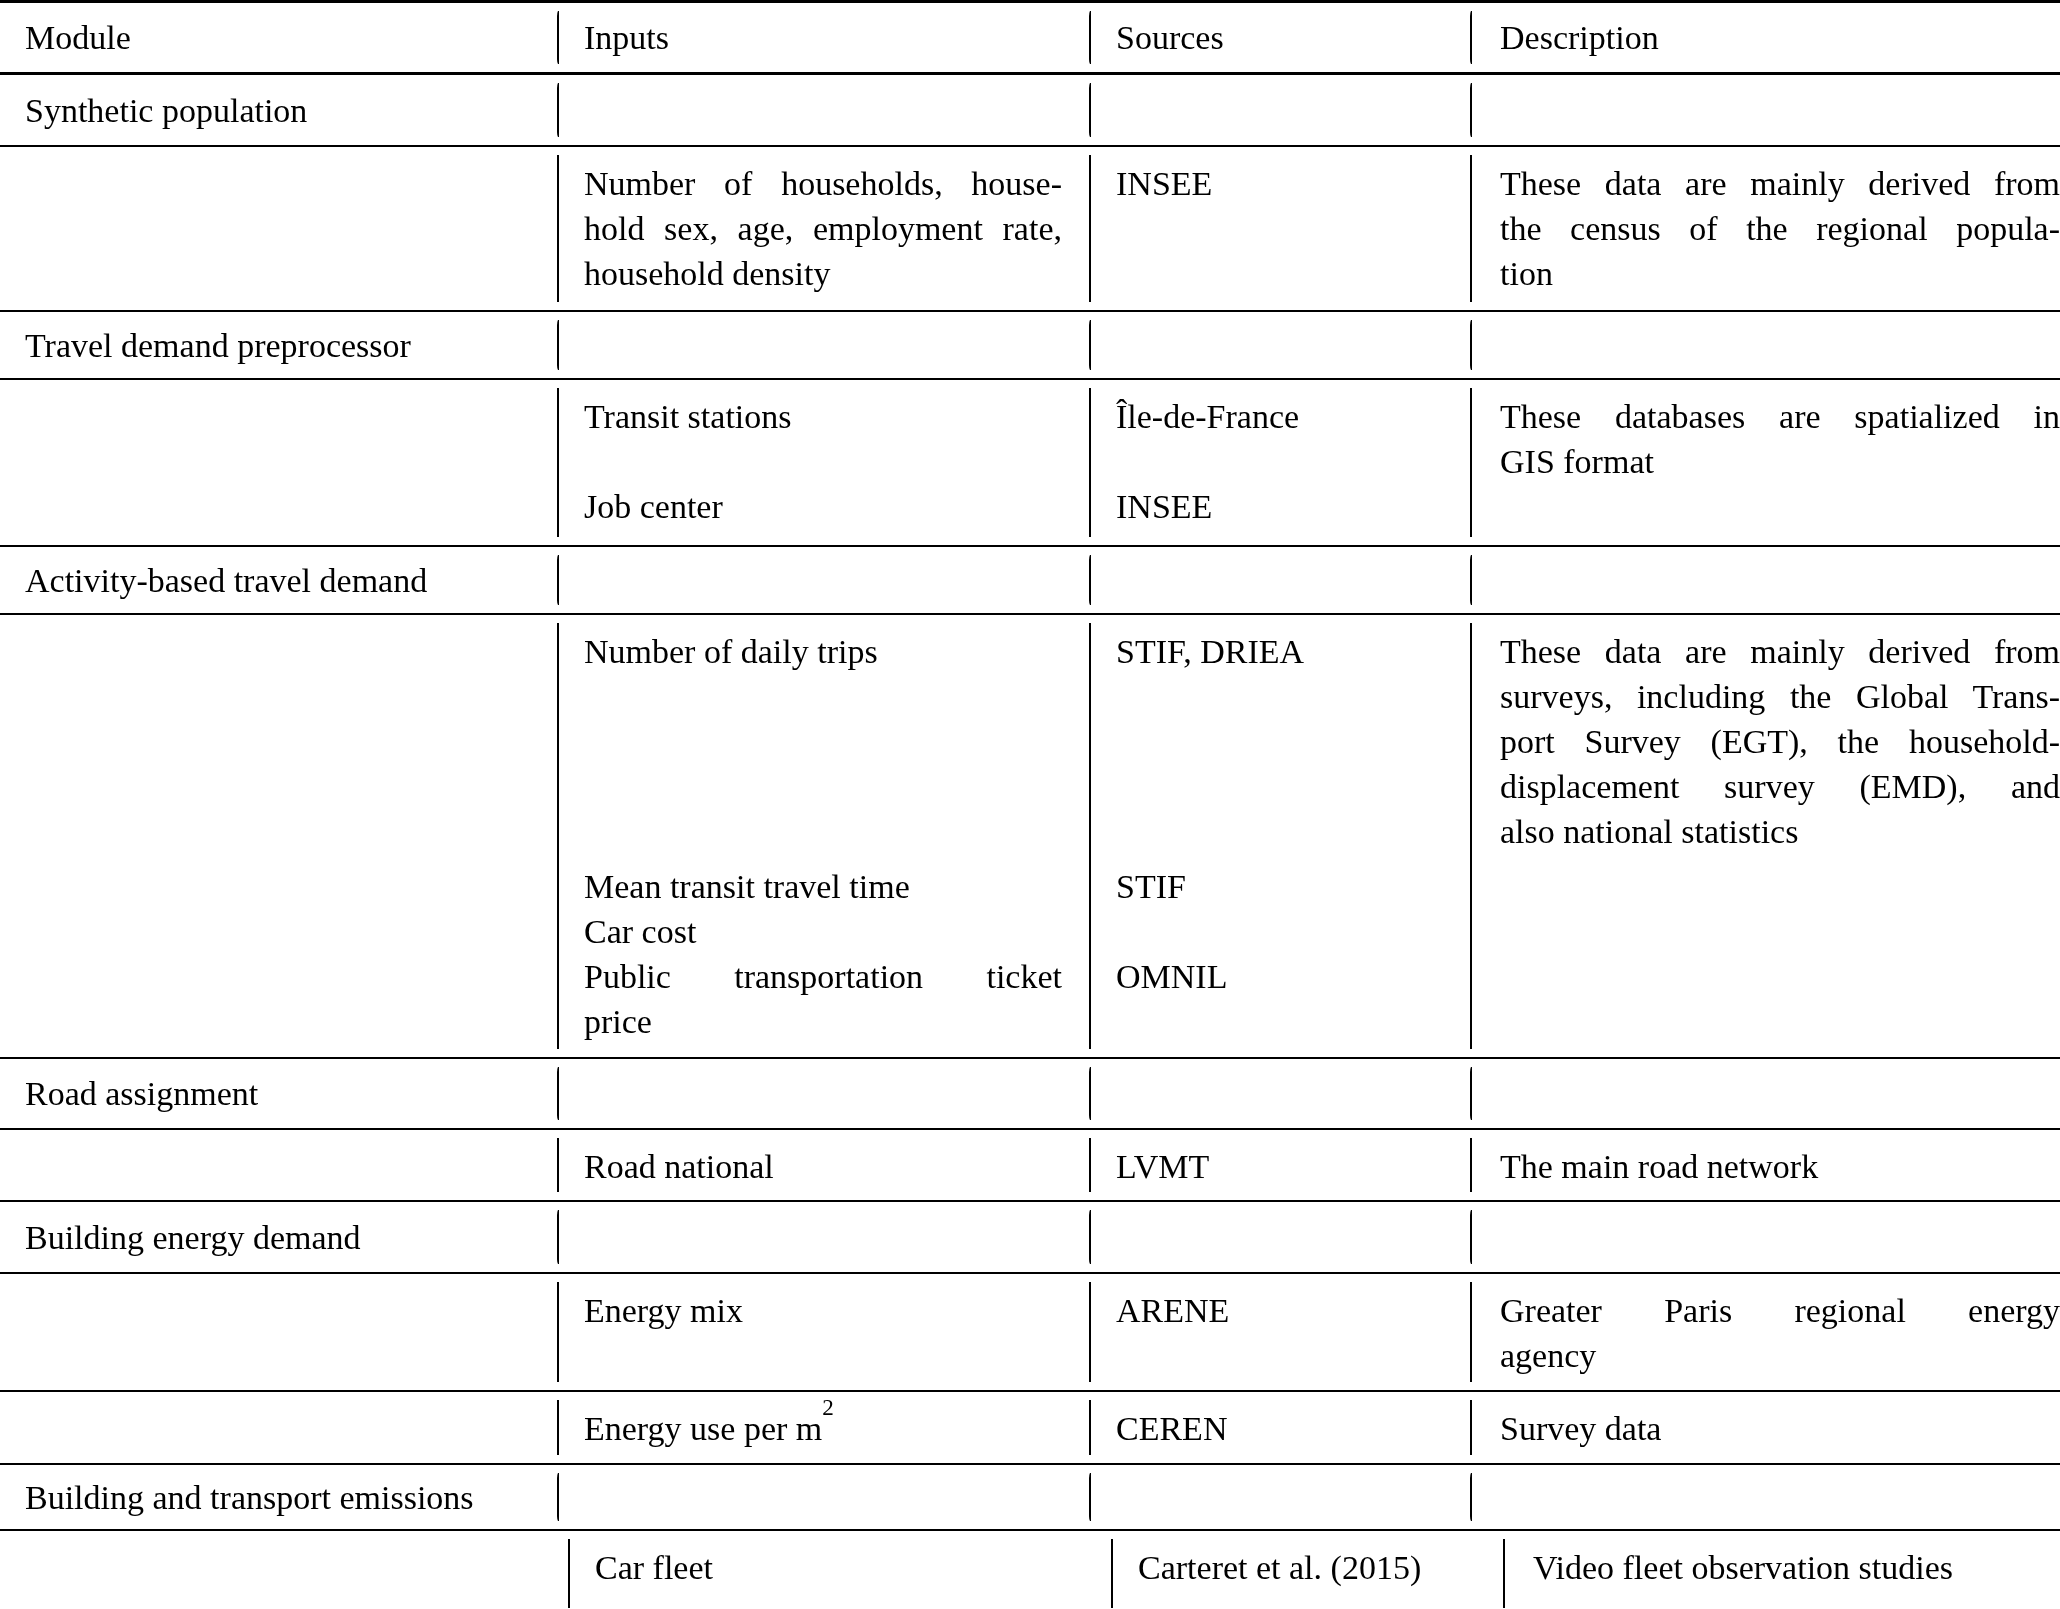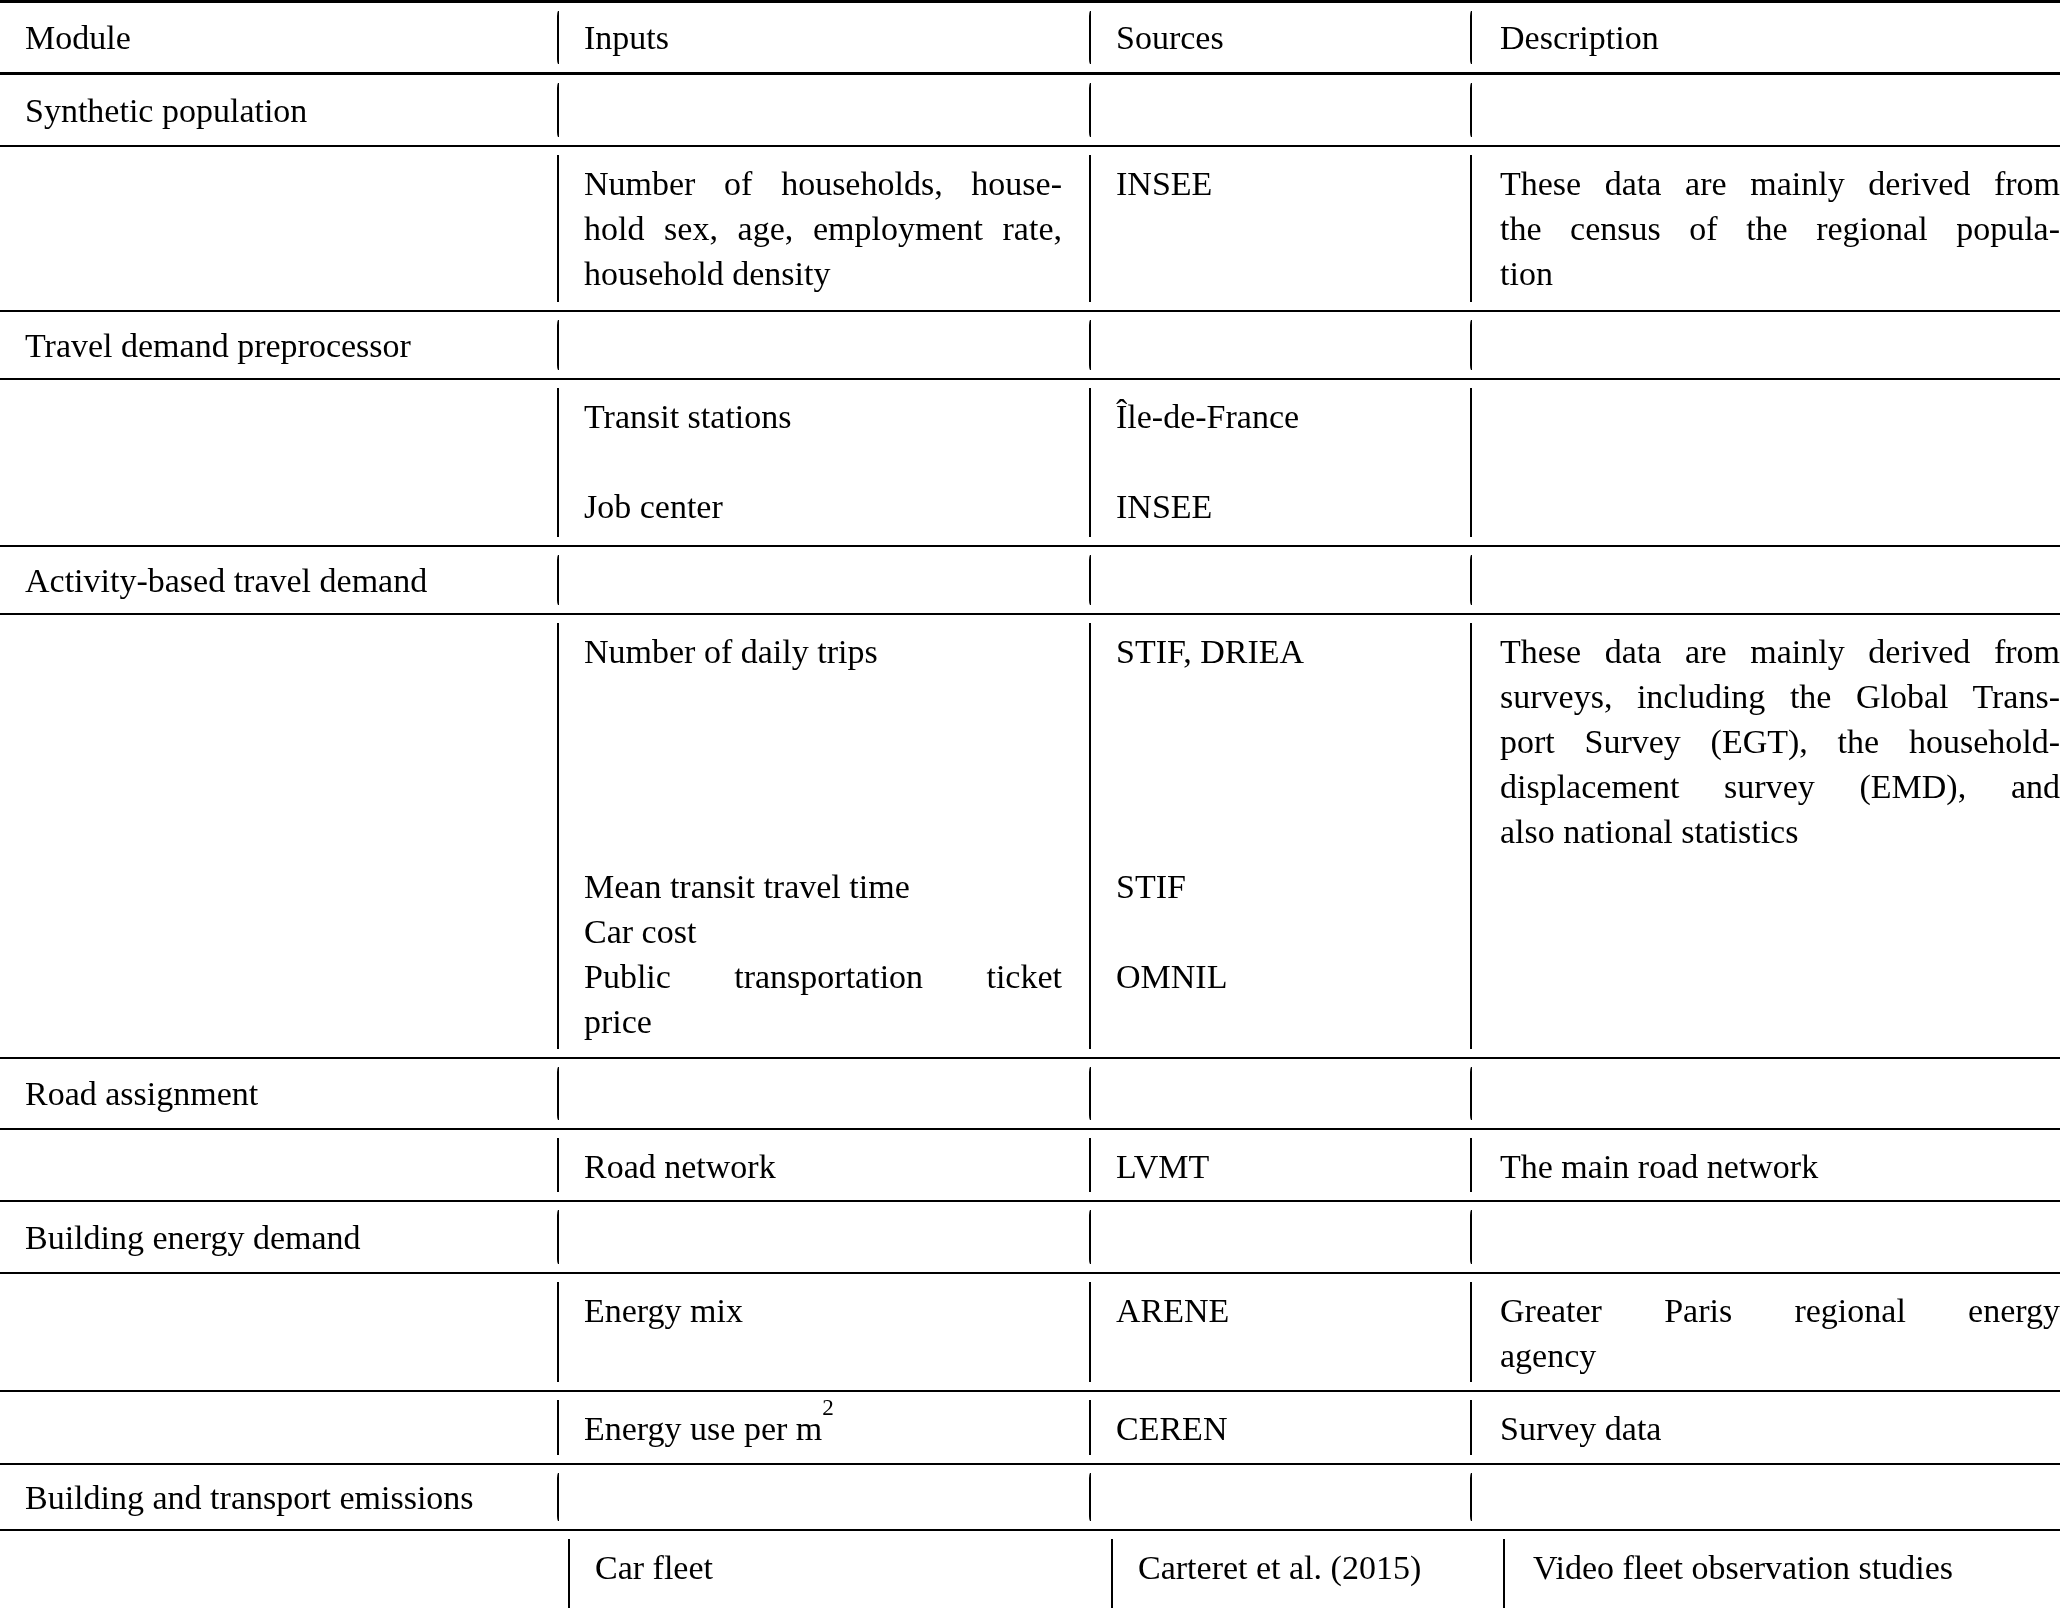--- a/index.html
+++ b/index.html
@@ -164,20 +164,24 @@
         <span class="vline"></span>
         <div class="block">
           <div class="line">Île-de-France</div>
         </div>
         <div class="block gap-line">
           <div class="line">INSEE</div>
         </div>
       </div>
       <div class="cell c-description top-pad">
         <span class="vline"></span>
+        <div class="block">
+          <div class="line jfull">These databases are spatialized in</div>
+          <div class="line">GIS format</div>
+        </div>
       </div>
     </div>
     <div class="row" style="height: 68px;">
       <div class="cell c-module centered">
         <span>Activity-based travel demand</span>
       </div>
       <div class="cell c-inputs centered">
         <span class="vline"></span>
       </div>
       <div class="cell c-sources centered">
@@ -240,21 +244,21 @@
       </div>
       <div class="cell c-description centered">
         <span class="vline"></span>
       </div>
     </div>
     <div class="row" style="height: 72px;">
       <div class="cell c-module top-pad"></div>
       <div class="cell c-inputs top-pad">
         <span class="vline"></span>
         <div class="block">
-          <div class="line">Road network</div>
+          <div class="line">Road national</div>
         </div>
       </div>
       <div class="cell c-sources top-pad">
         <span class="vline"></span>
         <div class="block">
           <div class="line">LVMT</div>
         </div>
       </div>
       <div class="cell c-description top-pad">
         <span class="vline"></span>

